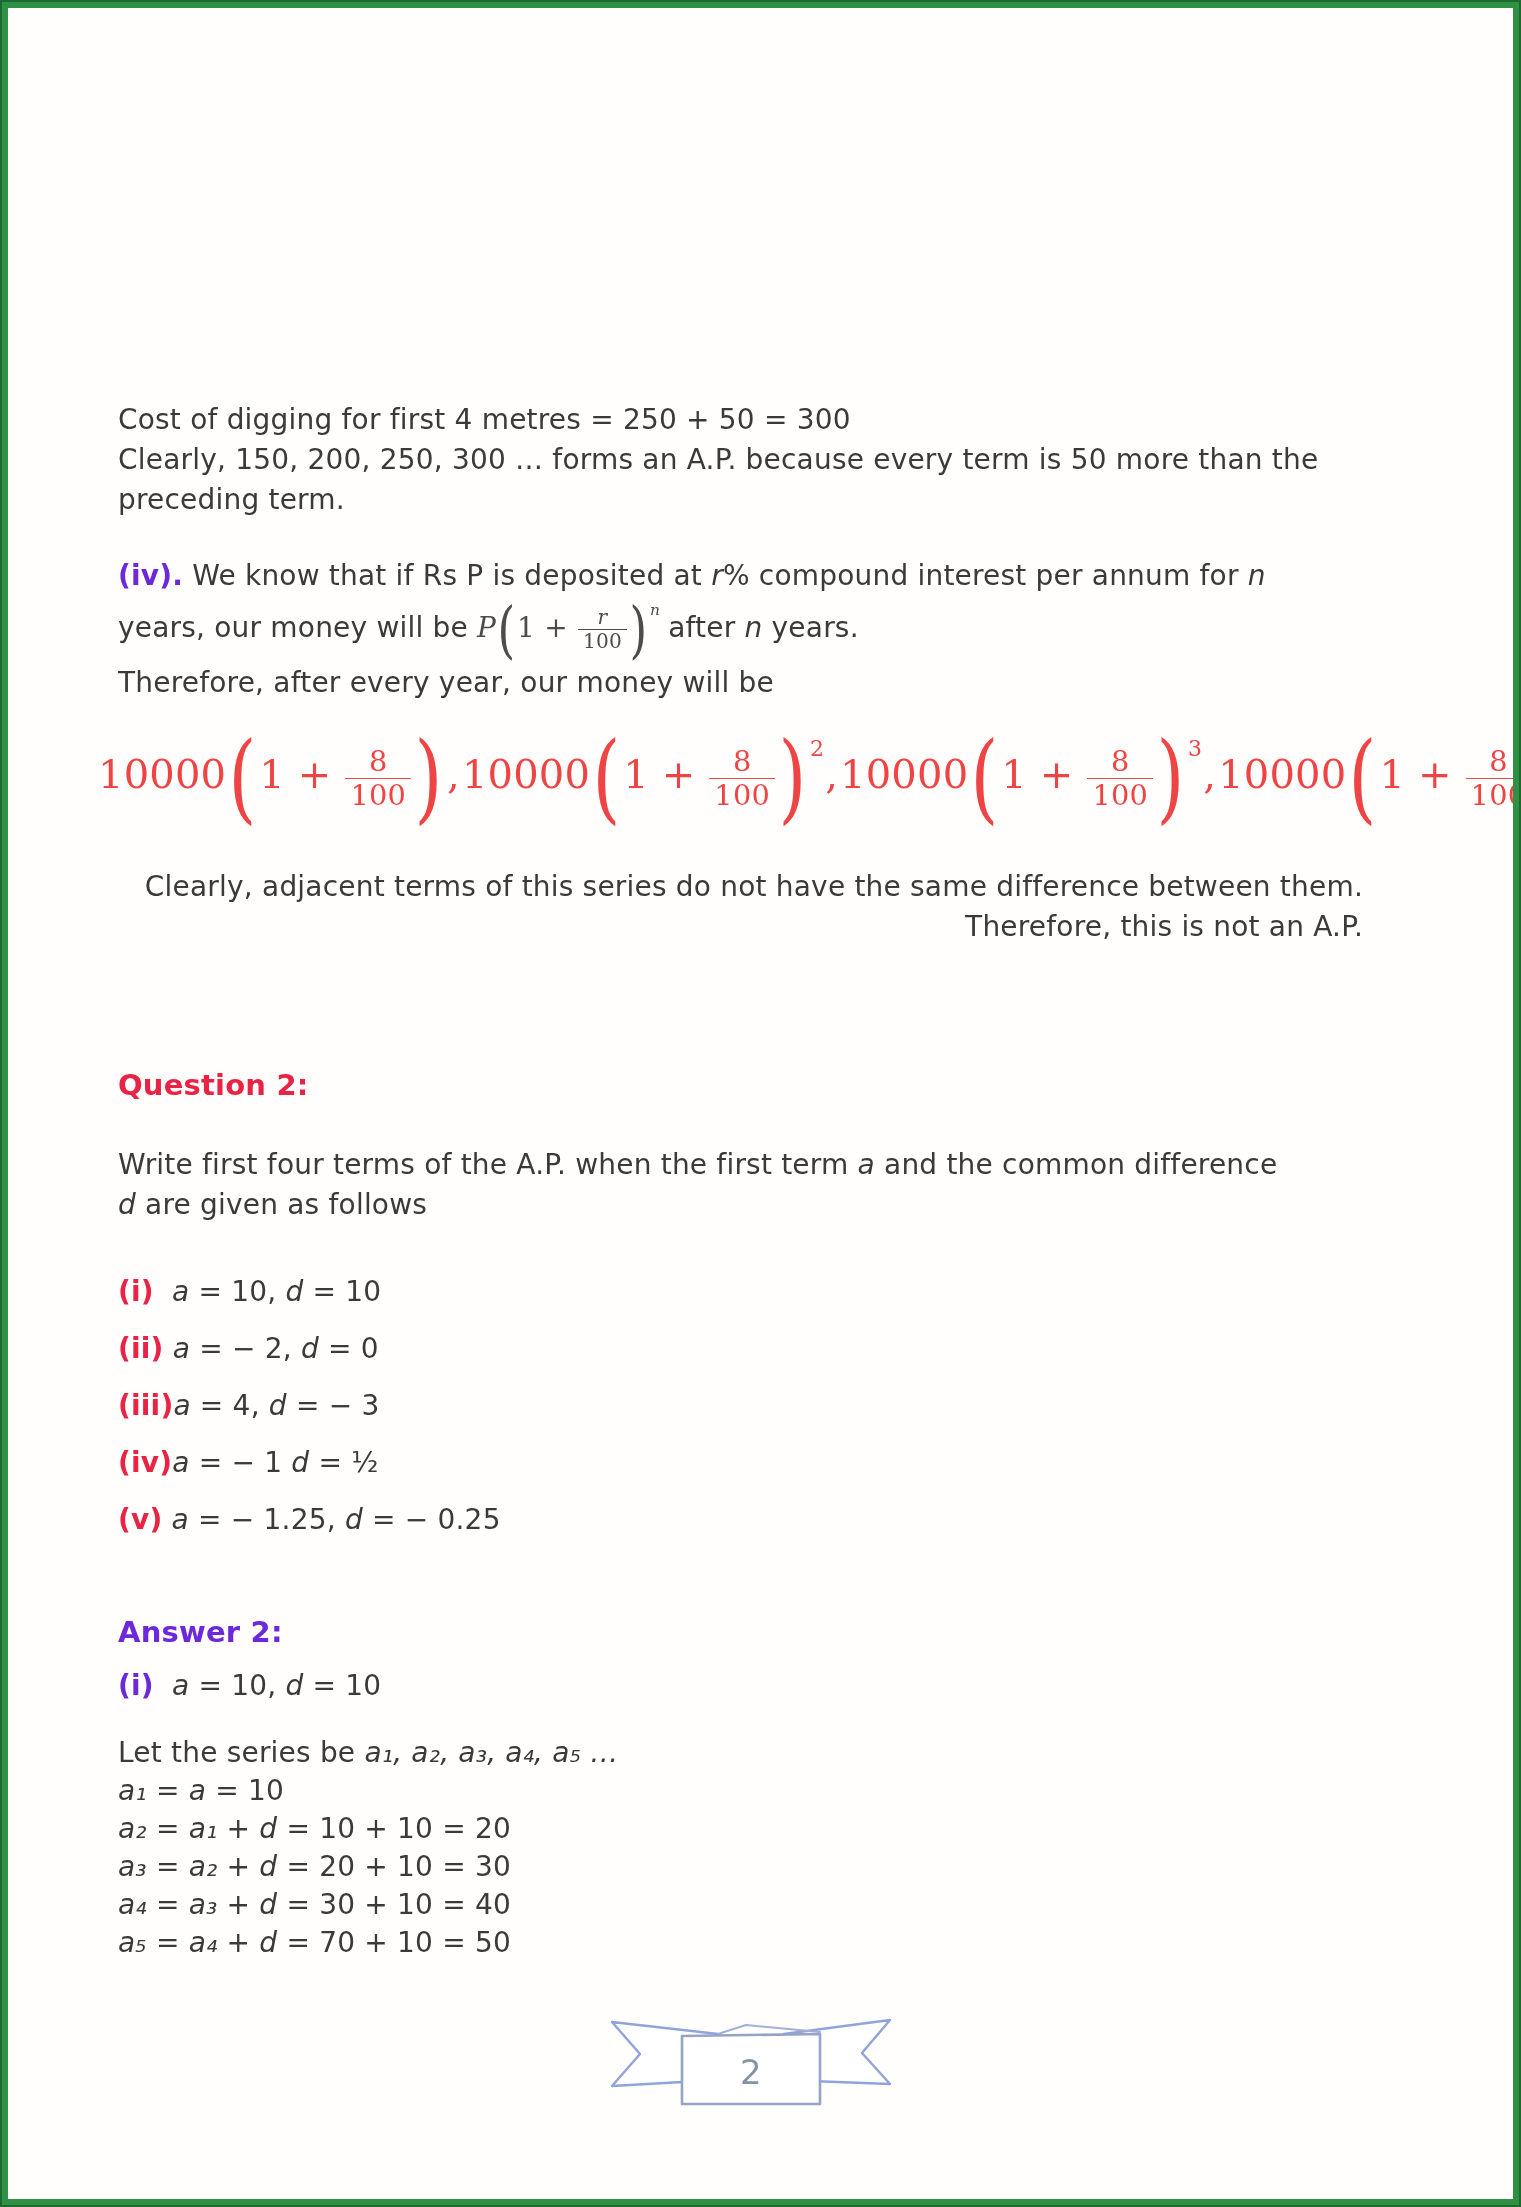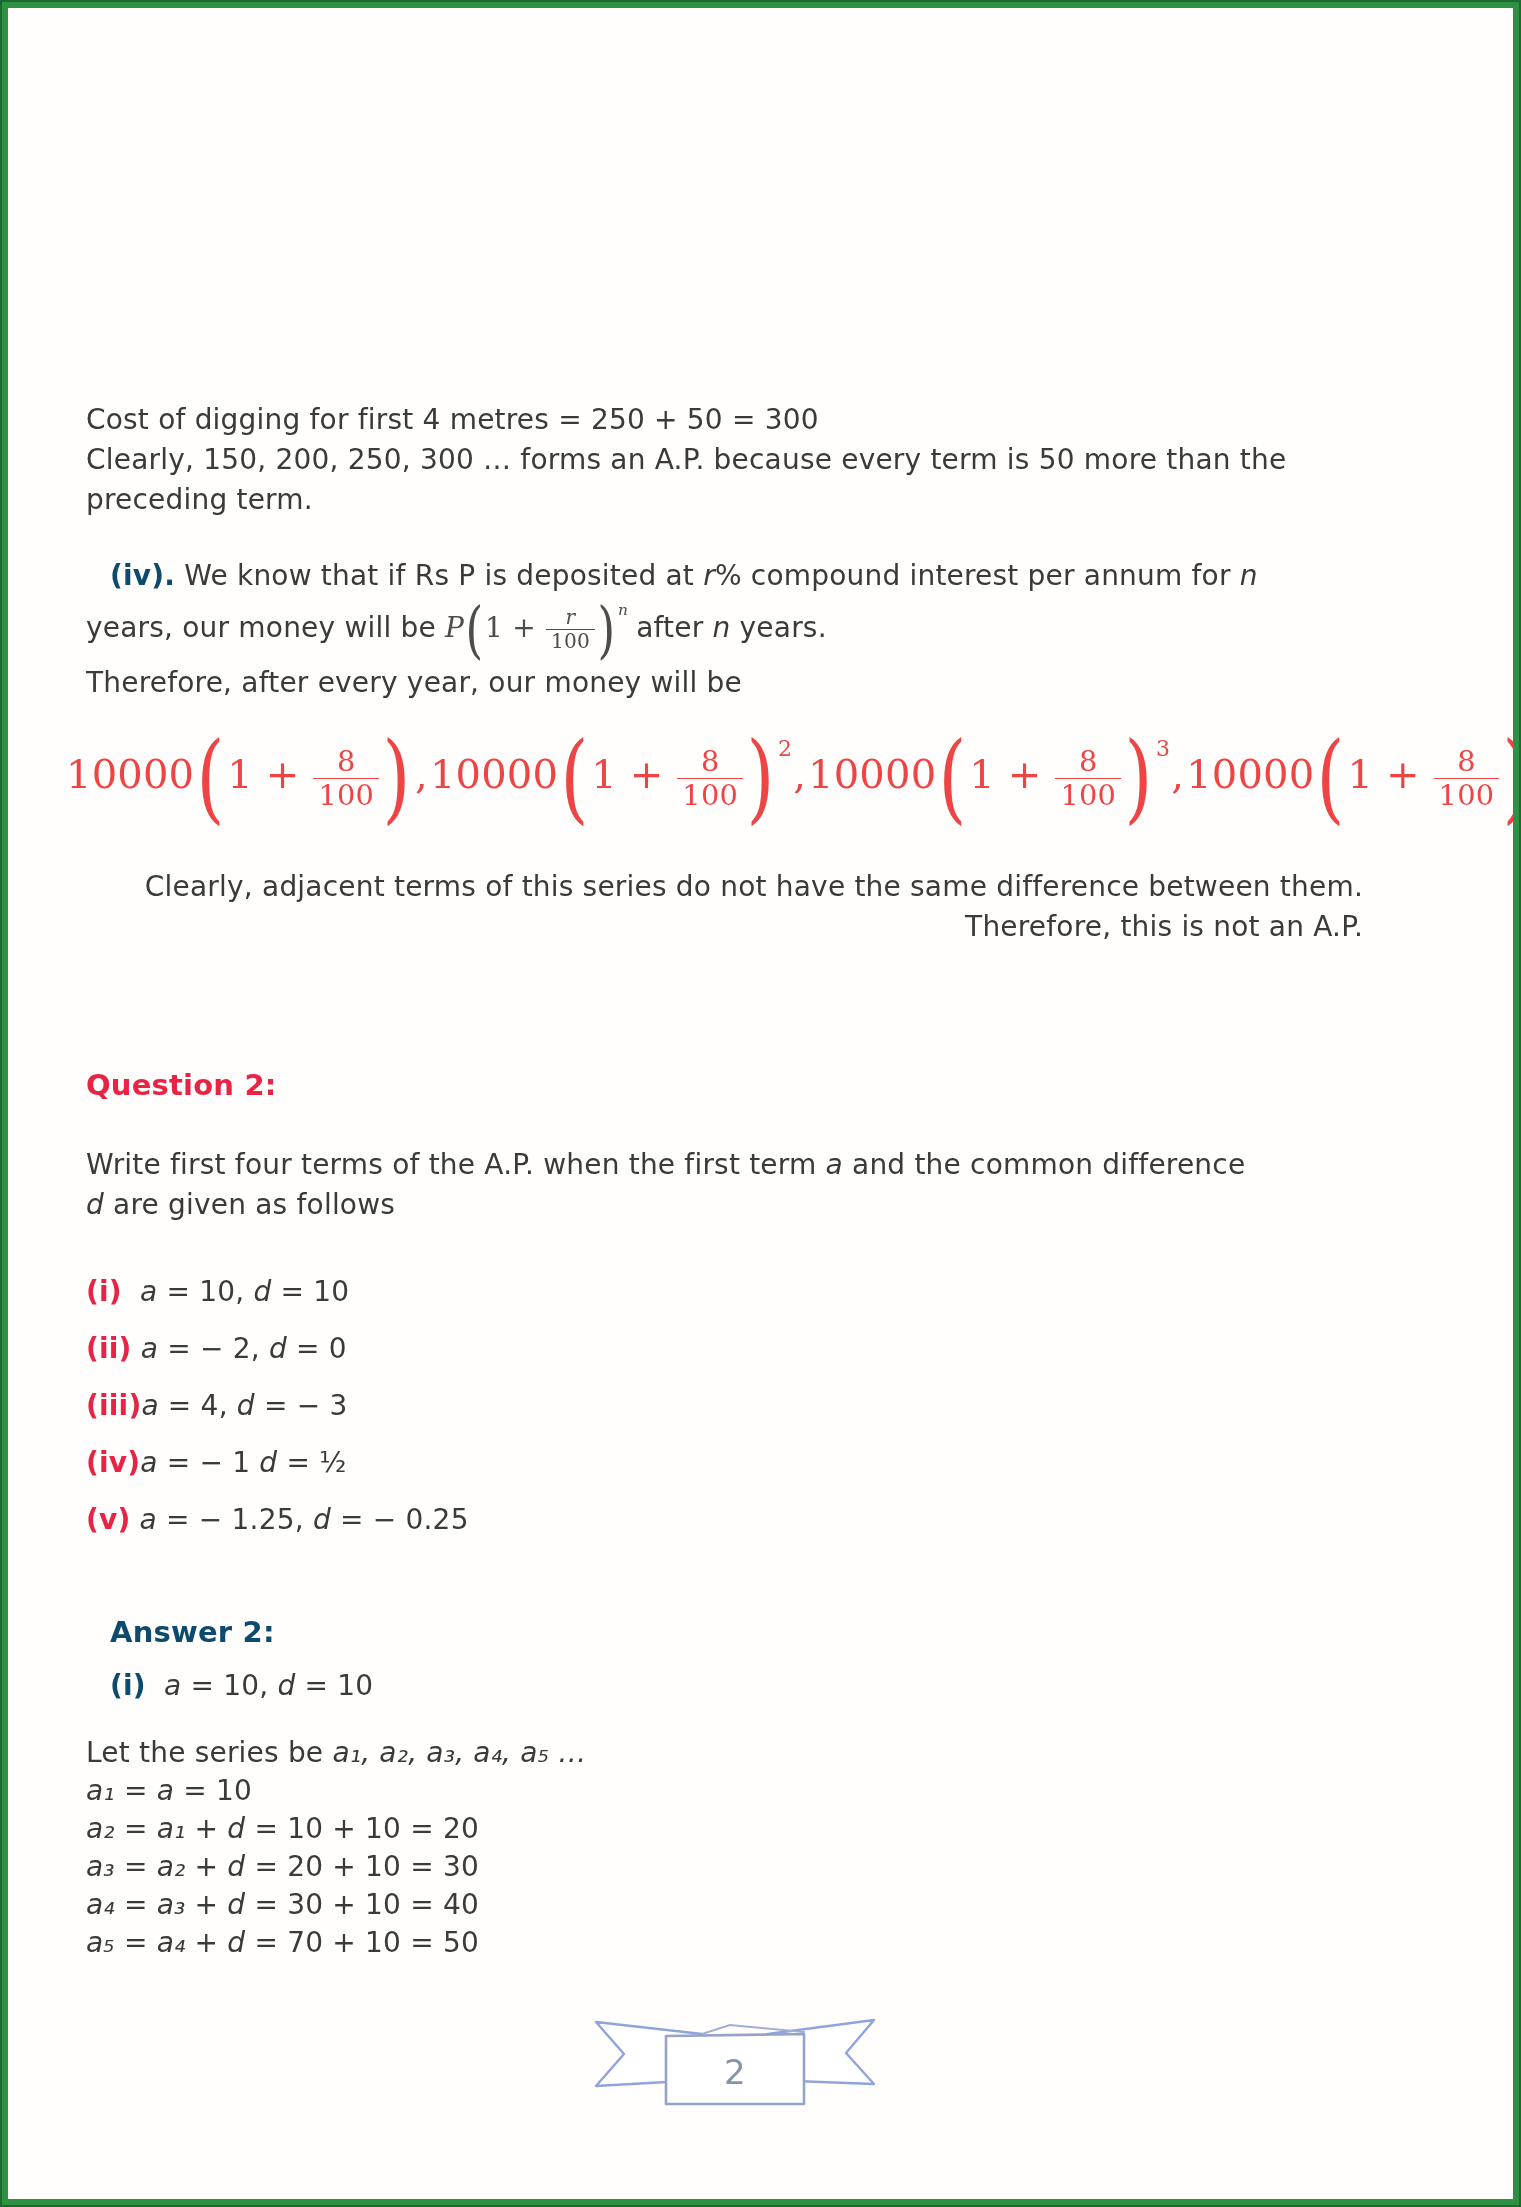--- a/index.html
+++ b/index.html
@@ -6,28 +6,28 @@
   .page {
     position:relative; width:1521px; height:2207px; box-sizing:border-box;
     border:2px solid #1d6a31; background:#fffefc;
     font-family:"DejaVu Sans","Liberation Sans",sans-serif;
   }
   .page-inner {
     position:absolute; inset:0; border:6px solid #2f9143; box-sizing:border-box;
     overflow:hidden;
   }
   .content {
-    padding:392px 150px 0 78px;
+    padding:392px 150px 0 110px;
     font-size:28px; line-height:40px; color:#3a3a3a;
     letter-spacing:0.2px;
   }
   .v { font-style:italic; }
   .gap { white-space:pre; }
   .red   { color:#e92344; font-weight:bold; }
-  .green { color:#0c4a6e; font-weight:bold;margin-left:24px; }
+  .green { color:#6d28d9; font-weight:bold; }
   .para-iv { margin-top:30px; line-height:52px; width:1195px; }
   .therefore-line { line-height:50px; }
 
   
   .imath { font-family:"DejaVu Serif","Liberation Serif",serif; color:#4c4c4c; white-space:nowrap; }
   .imath .mvar { font-style:italic; }
   .paren {
     display:inline-block; font-family:"DejaVu Serif","Liberation Serif",serif;
     font-weight:300; vertical-align:middle; line-height:0;
     transform:scaleY(1.15) scaleX(0.85); transform-origin:center;

